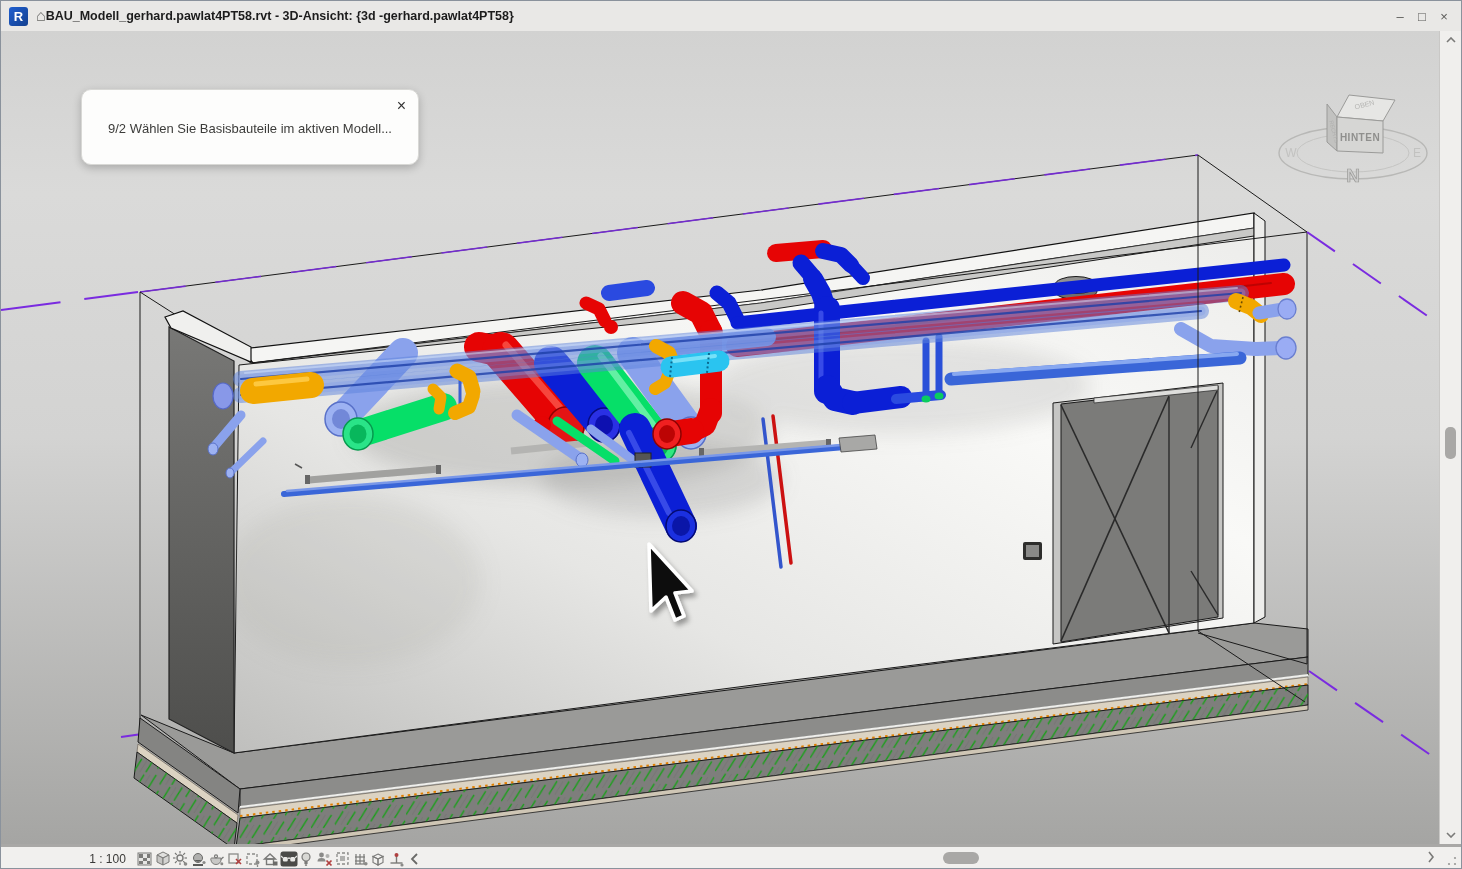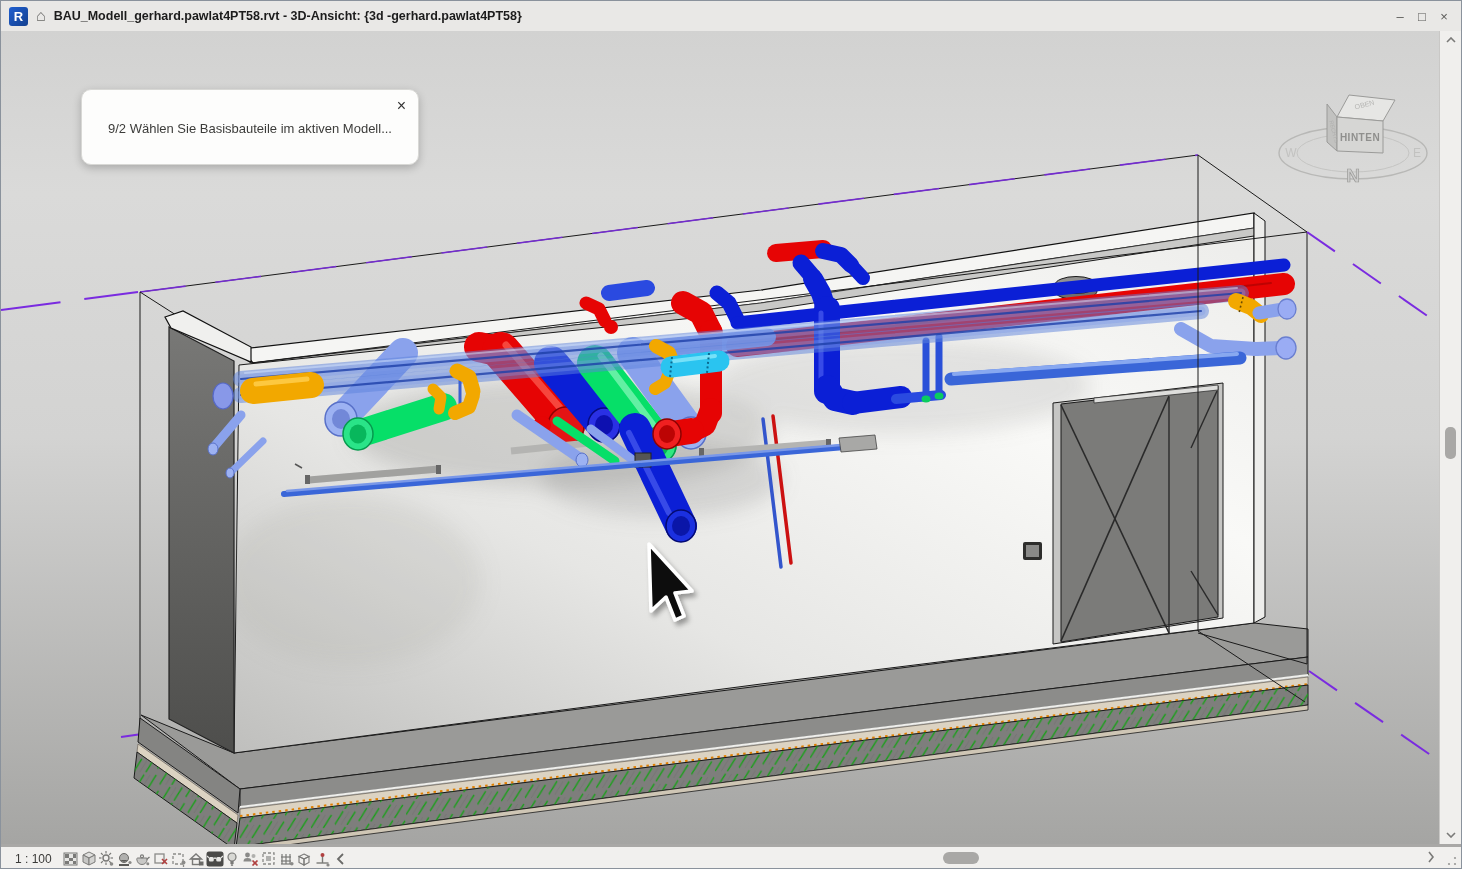--- a/index.html
+++ b/index.html
@@ -5,40 +5,40 @@
   html,body{margin:0;padding:0;background:#666;font-family:"Liberation Sans",sans-serif;}
   .window{position:relative;width:1462px;height:869px;background:#d5d5d4;overflow:hidden;
           border:1px solid #8a929c;box-sizing:border-box;}
   
   .titlebar{position:absolute;left:0;top:0;width:100%;height:30px;background:#e9e8e6;
             border-bottom:1px solid #cfcecc;display:flex;align-items:center;}
   .revit-logo{width:19px;height:19px;margin-left:8px;border-radius:3px;
               background:linear-gradient(135deg,var(--revitBlue),#14408f);
               color:#fff;font-weight:bold;font-size:13px;display:flex;align-items:center;justify-content:center;}
   .home-ic{margin-left:8px;font-size:16px;color:#6b6b69;line-height:1;}
-  .win-title{margin-left:8px;font-size:12.5px;font-weight:700;color:#1c1c1c;white-space:nowrap;}
+  .win-title{font-size:12.5px;font-weight:700;color:#1c1c1c;white-space:nowrap;}
   .win-controls{margin-left:auto;display:flex;align-items:center;margin-right:6px;color:#5a5a58;}
   .win-btn{width:22px;height:22px;display:flex;align-items:center;justify-content:center;
            font-size:13px;cursor:default;}
   
   .viewport{position:absolute;left:0;top:30px;width:1440px;height:813px;overflow:hidden;}
   .viewport svg{display:block;}
   
   .toast{position:absolute;left:80px;top:58px;width:338px;height:76px;background:#fdfdfc;
          border:1px solid #d8d8d5;border-radius:10px;box-shadow:0 3px 9px rgba(0,0,0,.22);
          text-align:center;box-sizing:border-box;padding-top:31px;font-size:13px;color:#3c3c3a;}
   .toast-close{position:absolute;top:8px;right:12px;font-size:16px;color:#333;line-height:1;cursor:default;}
   
   .vscroll{position:absolute;top:30px;right:0;width:22px;height:813px;background:#f0efed;
            border-left:1px solid #c9c8c6;box-sizing:border-box;}
   .vthumb{position:absolute;left:5px;top:396px;width:11px;height:32px;background:#a9a8a6;border-radius:5px;}
   .sb-arrow{position:absolute;left:0;width:22px;height:18px;display:flex;align-items:center;justify-content:center;}
   .bottombar{position:absolute;left:0;top:843px;width:1462px;height:26px;background:#f1f0ee;
              border-top:3px solid #a9a8a6;box-sizing:border-box;display:flex;}
-  .view-bar{display:flex;align-items:center;width:497px;padding-left:14px;box-sizing:border-box;}
+  .view-bar{display:flex;align-items:center;width:497px;padding-left:14px;box-sizing:border-box;justify-content:center;}
   .scale-label{font-size:12px;color:#3a3a38;margin-right:10px;white-space:nowrap;}
   .vc-icon{width:18px;height:18px;flex:0 0 auto;}
   .hscroll{position:relative;flex:1;margin-right:22px;}
   .hthumb{position:absolute;left:445px;top:5px;width:36px;height:12px;background:#a9a8a6;border-radius:6px;}
   .hs-arrow{position:absolute;right:6px;top:3px;}
   .corner{position:absolute;right:0;top:846px;width:22px;height:23px;background:#f1f0ee;}
   .grip{position:absolute;right:4px;bottom:4px;width:10px;height:10px;}
   
   .p-red{stroke:var(--pipeRed);}     .f-red{fill:var(--pipeRed);}
   .p-blue{stroke:var(--pipeBlue);}

